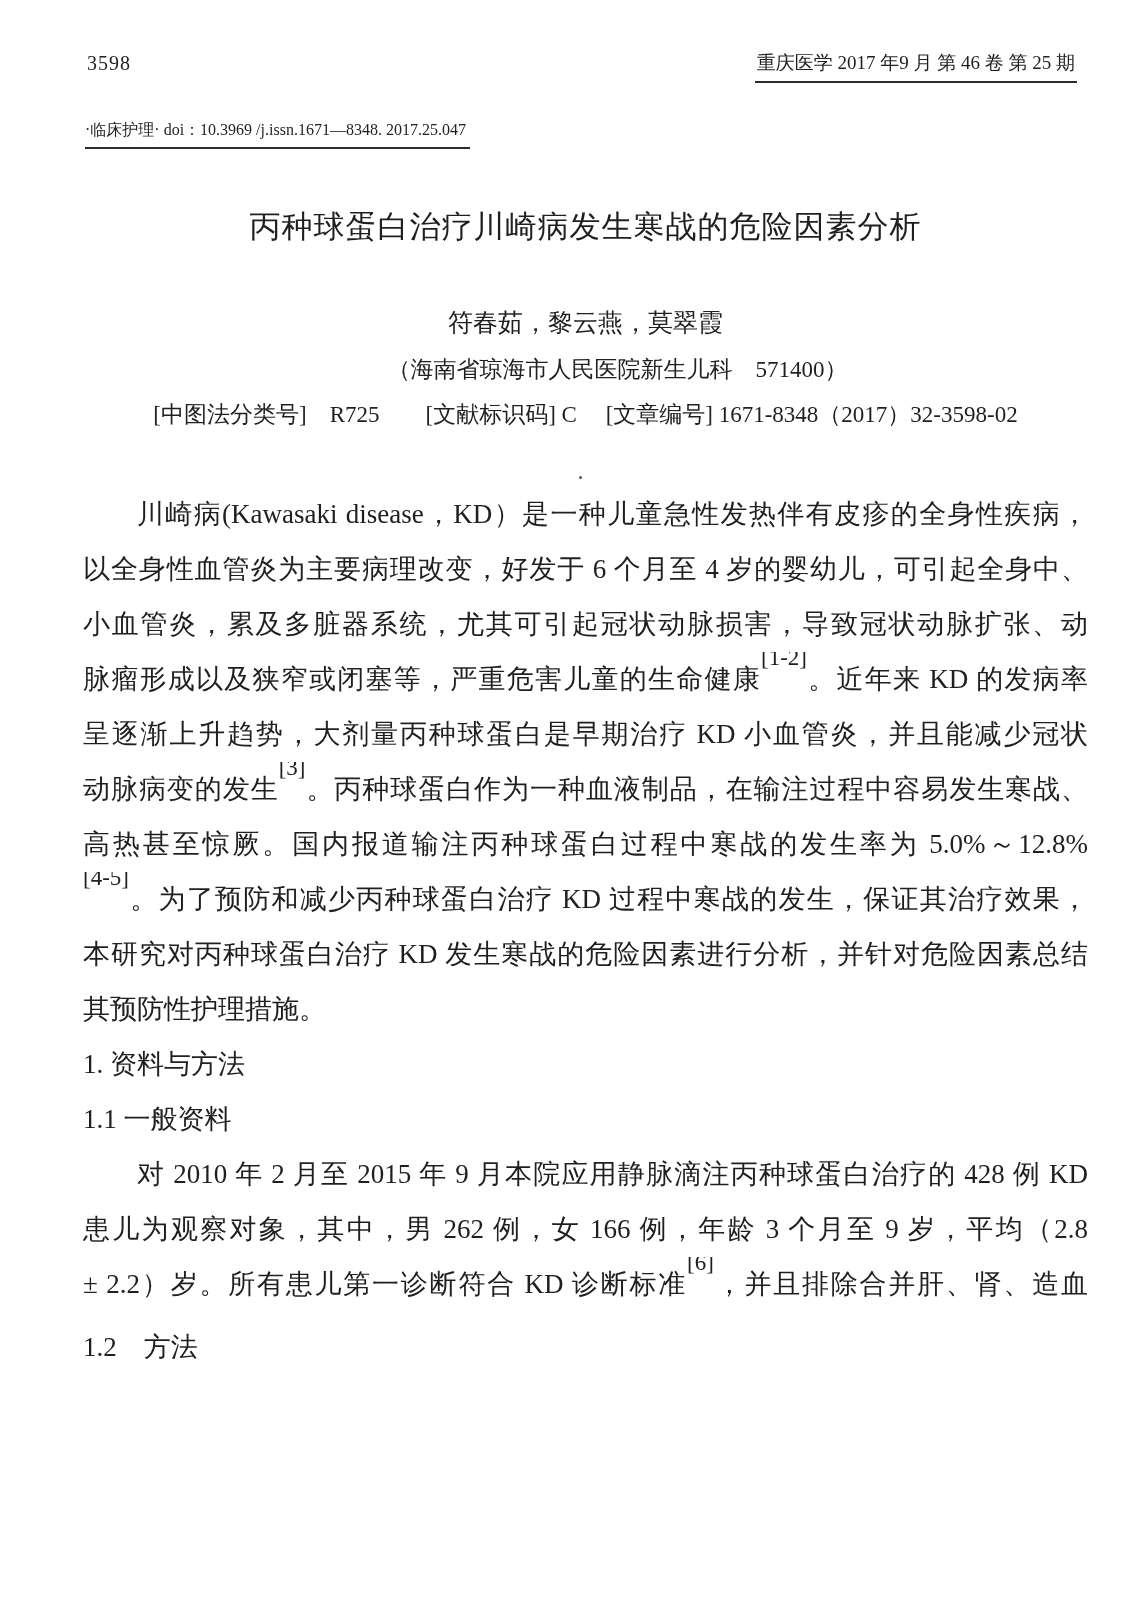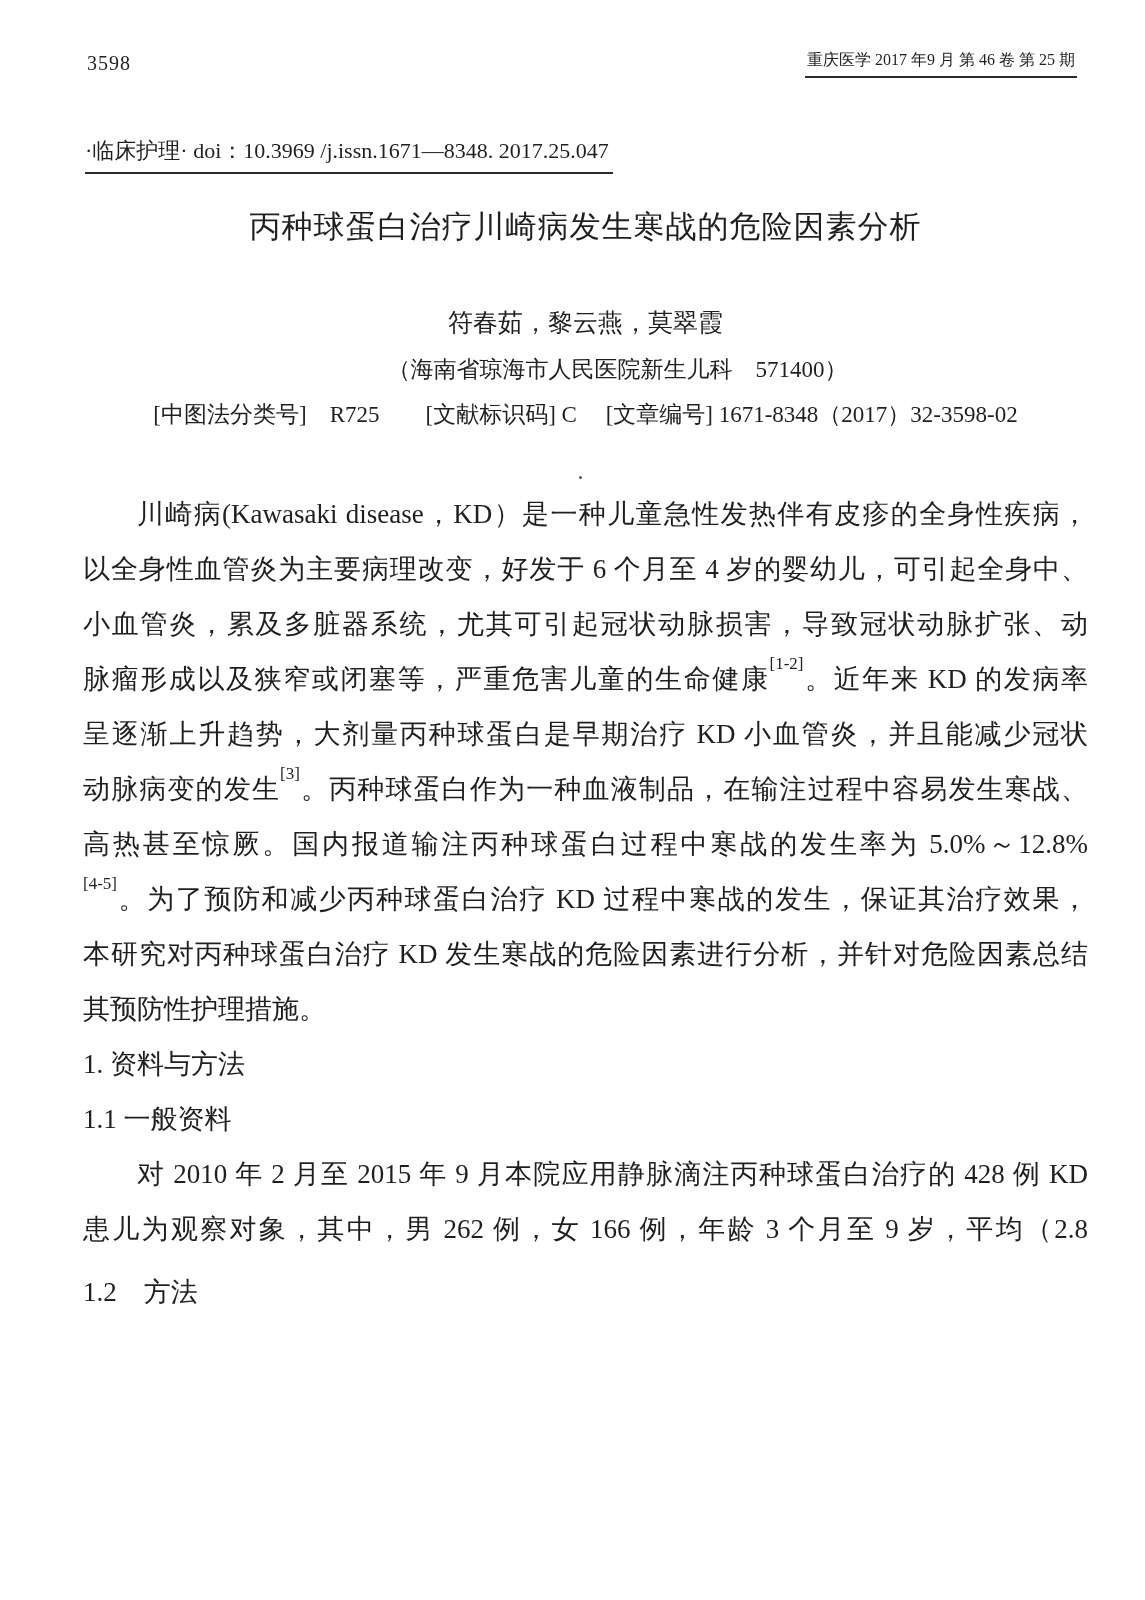--- a/index.html
+++ b/index.html
@@ -4,40 +4,40 @@
 <style>
   html,body{margin:0;padding:0;}
   body{
     width:1145px;height:1600px;position:relative;background:#ffffff;
     font-family:"Liberation Serif","DejaVu Serif",serif;
     color:#1f1f1f;overflow:hidden;
   }
   .abs{position:absolute;margin-left:13px;}
   
   .page-num{left:74px;top:52px;font-size:20px;letter-spacing:1px;}
-  .journal-head{right:68px;top:50px;font-size:16px;white-space:nowrap;
+  .journal-head{right:68px;top:50px;font-size:19px;white-space:nowrap;
     border-bottom:2px solid #2b2b2b;padding:0 2px 5px 2px;}
-  .doi-line{left:72px;top:136px;font-size:22px;white-space:nowrap;
+  .doi-line{left:72px;top:120px;font-size:16px;white-space:nowrap;
     border-bottom:2px solid #2b2b2b;padding:0 4px 6px 0;}
   
   .centerline{left:0;width:1145px;text-align:center;white-space:nowrap;}
   .title{top:206px;font-size:31px;letter-spacing:1px;}
   .authors{top:306px;font-size:25px;}
   .affil{top:354px;font-size:23px;padding-left:32px;}
   .meta{top:399px;font-size:23px;}
   .stray-dot{left:566px;top:476px;width:3px;height:3px;background:#555;border-radius:50%;}
   
   .bodytext{left:70px;top:487px;width:1005px;font-size:27px;line-height:55px;}
   .jline{height:55px;overflow:hidden;text-align:justify;text-align-last:justify;
     text-justify:inter-ideograph;}
   .jline.last{text-align-last:left;}
   .jline.indent{text-indent:2em;}
   .heading{height:55px;overflow:hidden;white-space:nowrap;}
   .heading.h12{margin-top:8px;}
-  sup{font-size:17px;line-height:0;position:relative;top:-0.55em;letter-spacing:0;}
+  sup{font-size:23px;line-height:0;position:relative;top:-0.55em;letter-spacing:0;}
 </style>
 </head>
 <body>
 
 <div class="abs page-num">3598</div>
 <div class="abs journal-head">重庆医学 2017 年9 月 第 46 卷 第 25 期</div>
 
 <div class="abs doi-line">·临床护理·  doi：10.3969 /j.issn.1671—8348. 2017.25.047</div>
 
 <div class="abs centerline title">丙种球蛋白治疗川崎病发生寒战的危险因素分析</div>
@@ -58,15 +58,16 @@
       <div class="jline">高热甚至惊厥。国内报道输注丙种球蛋白过程中寒战的发生率为 5.0%～12.8%</div>
       <div class="jline"><sup>[4-5]</sup>。为了预防和减少丙种球蛋白治疗 KD 过程中寒战的发生，保证其治疗效果，</div>
       <div class="jline">本研究对丙种球蛋白治疗 KD 发生寒战的危险因素进行分析，并针对危险因素总结</div>
       <div class="jline last">其预防性护理措施。</div>
     </div>
   <div class="heading">1. 资料与方法</div>
   <div class="heading">1.1 一般资料</div>
   <div>
       <div class="jline indent">对 2010 年 2 月至 2015 年 9 月本院应用静脉滴注丙种球蛋白治疗的 428 例 KD</div>
       <div class="jline">患儿为观察对象，其中，男 262 例，女 166 例，年龄 3 个月至 9 岁，平均（2.8</div>
+      <div class="jline">± 2.2）岁。所有患儿第一诊断符合 KD 诊断标准<sup>[6]</sup>，并且排除合并肝、肾、造血</div>
     </div>
   <div class="heading h12">1.2　方法</div>
 </div>
 
 </body></html>

